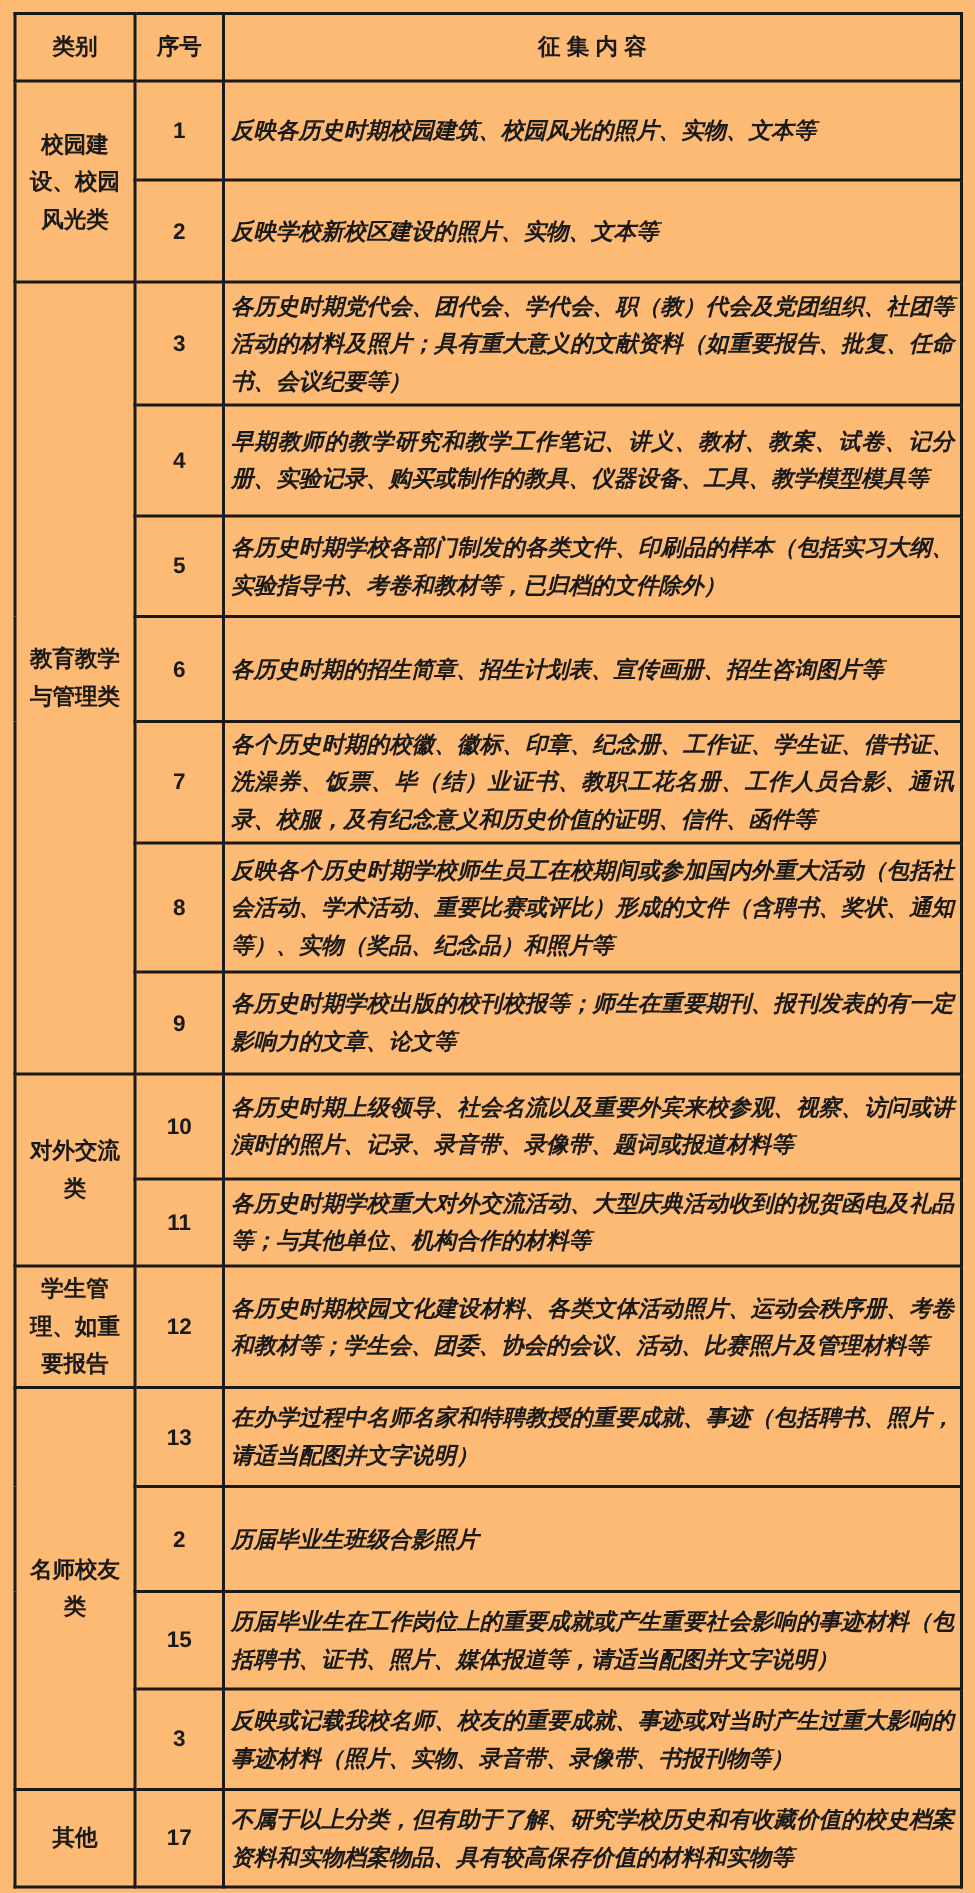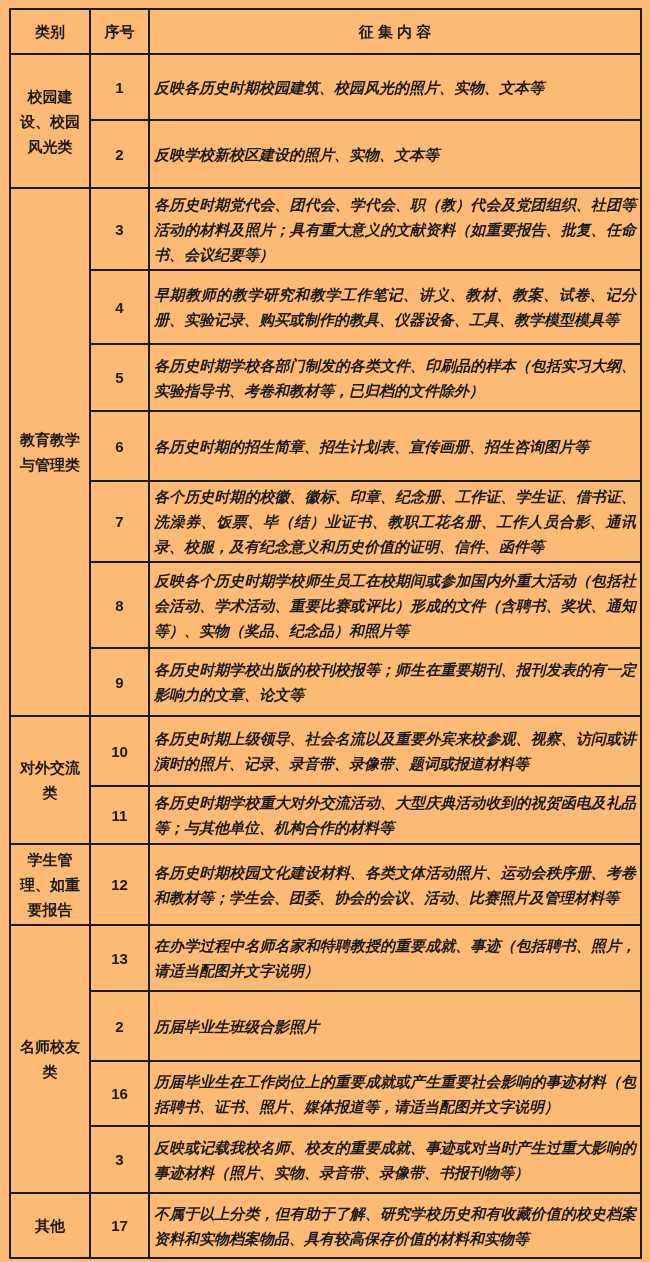--- a/index.html
+++ b/index.html
@@ -124,21 +124,21 @@
     <tr style="height:66px">
       <td class="cat" rowspan="4">名师校友类</td>
       <td class="num">13</td>
       <td class="content">在办学过程中名师名家和特聘教授的重要成就、事迹（包括聘书、照片，请适当配图并文字说明）</td>
     </tr>
     <tr style="height:70px">
       <td class="num">2</td>
       <td class="content">历届毕业生班级合影照片</td>
     </tr>
     <tr style="height:65px">
-      <td class="num">16</td>
+      <td class="num">15</td>
       <td class="content">历届毕业生在工作岗位上的重要成就或产生重要社会影响的事迹材料（包括聘书、证书、照片、媒体报道等，请适当配图并文字说明）</td>
     </tr>
     <tr style="height:67px">
       <td class="num">3</td>
       <td class="content">反映或记载我校名师、校友的重要成就、事迹或对当时产生过重大影响的事迹材料（照片、实物、录音带、录像带、书报刊物等）</td>
     </tr>
 
     <tr style="height:65px">
       <td class="cat">其他</td>
       <td class="num">17</td>

